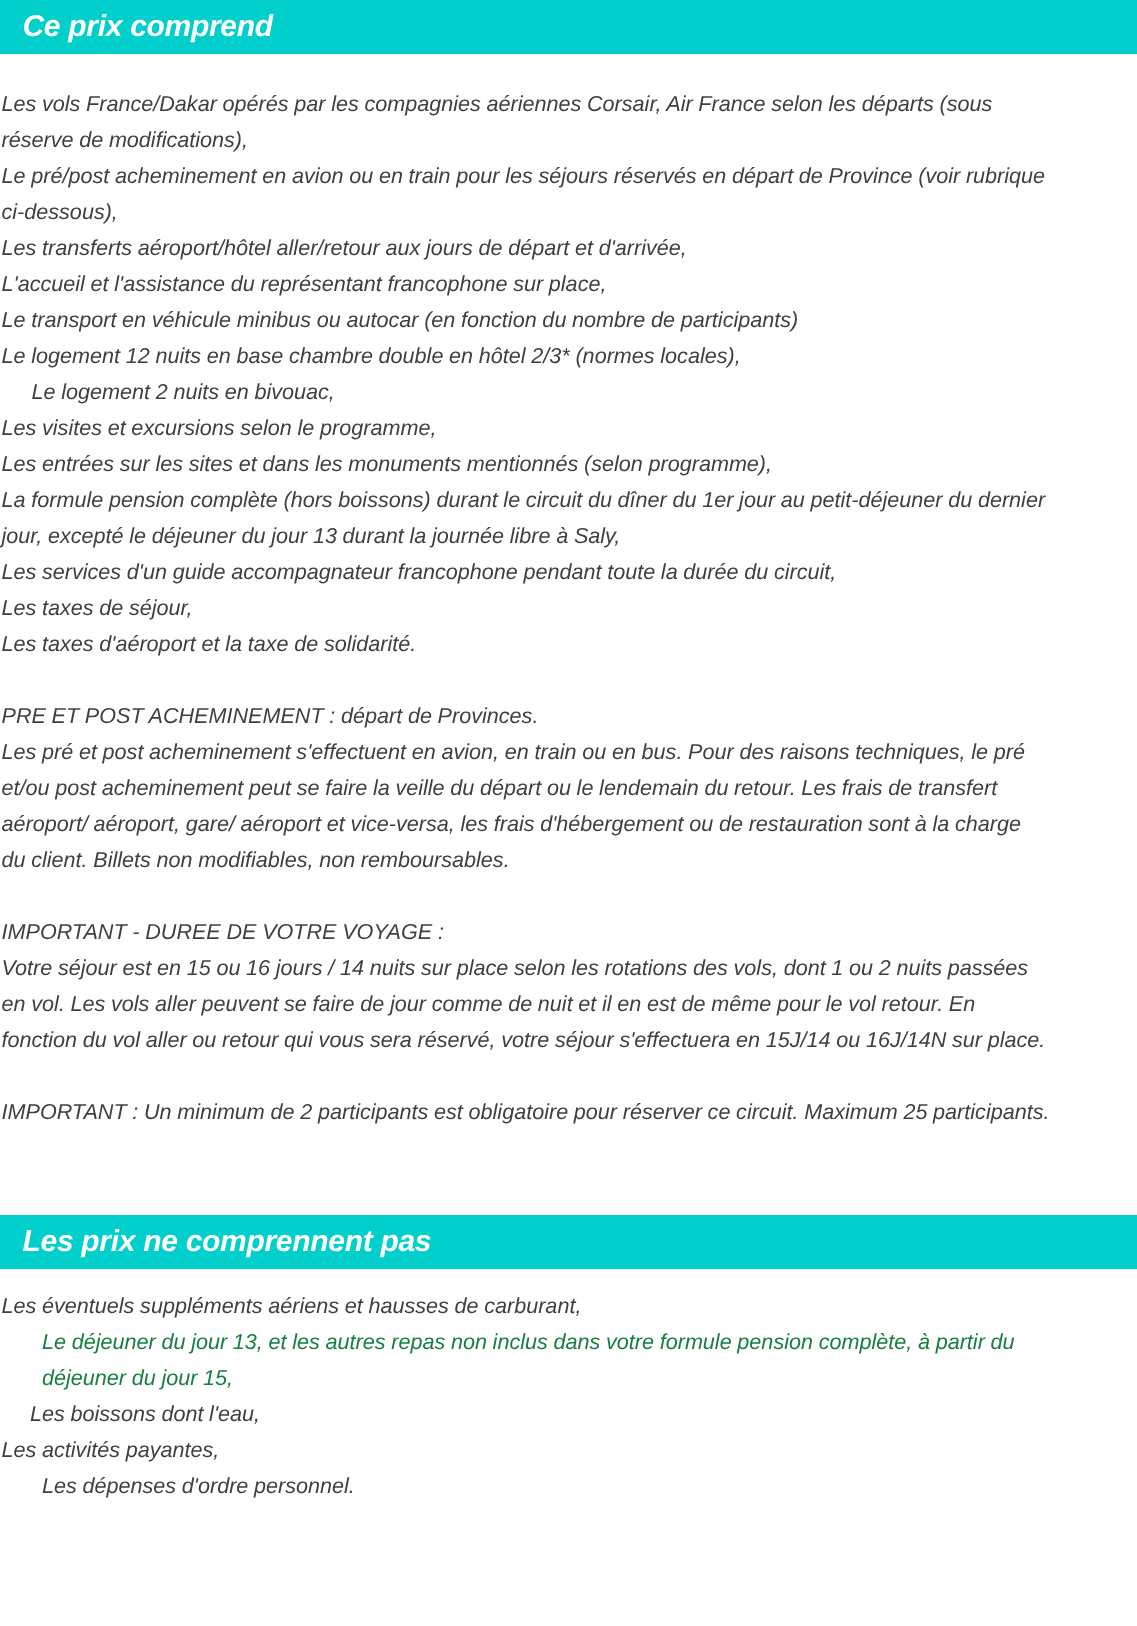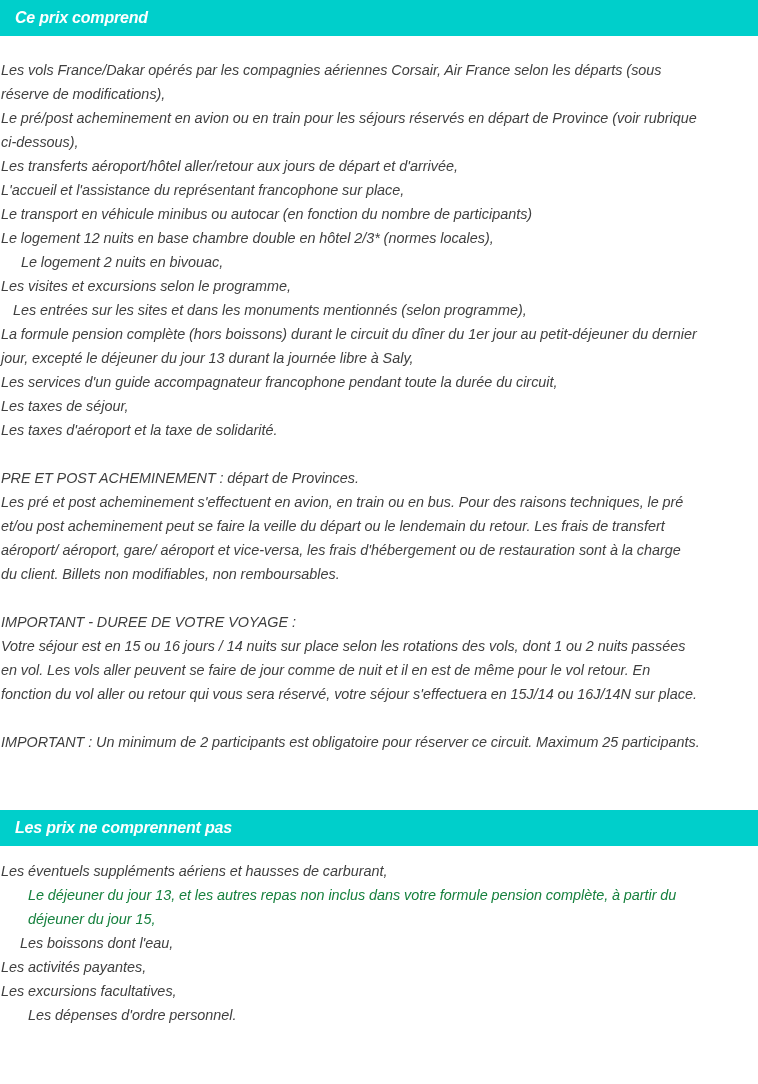--- a/index.html
+++ b/index.html
@@ -28,21 +28,21 @@
     background: #00cfcb;
     display: flex;
     align-items: center;
     box-sizing: border-box;
     padding-left: 15px;
   }
   .section-bar .section-title {
     color: #ffffff;
     font-style: italic;
     font-weight: bold;
-    font-size: 16px;
+    font-size: 20px;
     letter-spacing: -0.2px;
     line-height: 1;
     white-space: nowrap;
   }
 
   
   .section-body {
     padding: 0 0 0 1px;
     box-sizing: border-box;
     width: 700px;
@@ -84,21 +84,21 @@
   <div class="section-body">
 
     <p class="para" style="color: rgb(63, 63, 63);">Les vols France/Dakar opérés par les compagnies aériennes Corsair, Air France selon les départs (sous réserve de modifications),</p>
     <p class="para" style="color: rgb(63, 63, 63);">Le pré/post acheminement en avion ou en train pour les séjours réservés en départ de Province (voir rubrique ci-dessous),</p>
     <p class="para" style="color: rgb(63, 63, 63);">Les transferts aéroport/hôtel aller/retour aux jours de départ et d'arrivée,</p>
     <p class="para" style="color: rgb(63, 63, 63);">L'accueil et l'assistance du représentant francophone sur place,</p>
     <p class="para" style="color: rgb(63, 63, 63);">Le transport en véhicule minibus ou autocar (en fonction du nombre de participants)</p>
     <p class="para" style="color: rgb(63, 63, 63);">Le logement 12 nuits en base chambre double en hôtel 2/3* (normes locales),</p>
     <p class="para" style="color: rgb(63, 63, 63); padding-left: 20px;">Le logement 2 nuits en bivouac,</p>
     <p class="para" style="color: rgb(63, 63, 63);">Les visites et excursions selon le programme,</p>
-    <p class="para" style="color: rgb(63, 63, 63); padding-left: 12px;">Les entrées sur les sites et dans les monuments mentionnés (selon programme),</p>
+    <p class="para" style="color: rgb(63, 63, 63);">Les entrées sur les sites et dans les monuments mentionnés (selon programme),</p>
     <p class="para" style="color: rgb(63, 63, 63);">La formule pension complète (hors boissons) durant le circuit du dîner du 1er jour au petit-déjeuner du dernier jour, excepté le déjeuner du jour 13 durant la journée libre à Saly,</p>
     <p class="para" style="color: rgb(63, 63, 63);">Les services d'un guide accompagnateur francophone pendant toute la durée du circuit,</p>
     <p class="para" style="color: rgb(63, 63, 63);">Les taxes de séjour,</p>
     <p class="para" style="color: rgb(63, 63, 63);">Les taxes d'aéroport et la taxe de solidarité.</p>
 
     <div class="gap"></div>
 
     <p class="para" style="color: rgb(63, 63, 63);">PRE ET POST ACHEMINEMENT : départ de Provinces.</p>
     <p class="para" style="color: rgb(63, 63, 63);">Les pré et post acheminement s'effectuent en avion, en train ou en bus. Pour des raisons techniques, le pré et/ou post acheminement peut se faire la veille du départ ou le lendemain du retour. Les frais de transfert aéroport/ aéroport, gare/ aéroport et vice-versa, les frais d'hébergement ou de restauration sont à la charge du client. Billets non modifiables, non remboursables.</p>
 
@@ -119,17 +119,16 @@
     <span class="section-title" style="color: rgb(255, 255, 255);">Les prix ne comprennent pas</span>
   </div>
 
   <div class="lead-gap2"></div>
 
   <div class="section-body">
     <p class="para" style="color: rgb(63, 63, 63);">Les éventuels suppléments aériens et hausses de carburant,</p>
     <p class="para" style="color: #15803d; margin-left: 27px;">Le déjeuner du jour 13, et les autres repas non inclus dans votre formule pension complète, à partir du déjeuner du jour 15,</p>
     <p class="para" style="color: rgb(63, 63, 63); padding-left: 19px;">Les boissons dont l'eau,</p>
     <p class="para" style="color: rgb(63, 63, 63);">Les activités payantes,</p>
-    <p class="para" style="color: rgb(63, 63, 63);">Les excursions facultatives,</p>
     <p class="para" style="color: rgb(63, 63, 63); padding-left: 27px;">Les dépenses d'ordre personnel.</p>
   </div>
 
 </div>
 
 </body></html>

